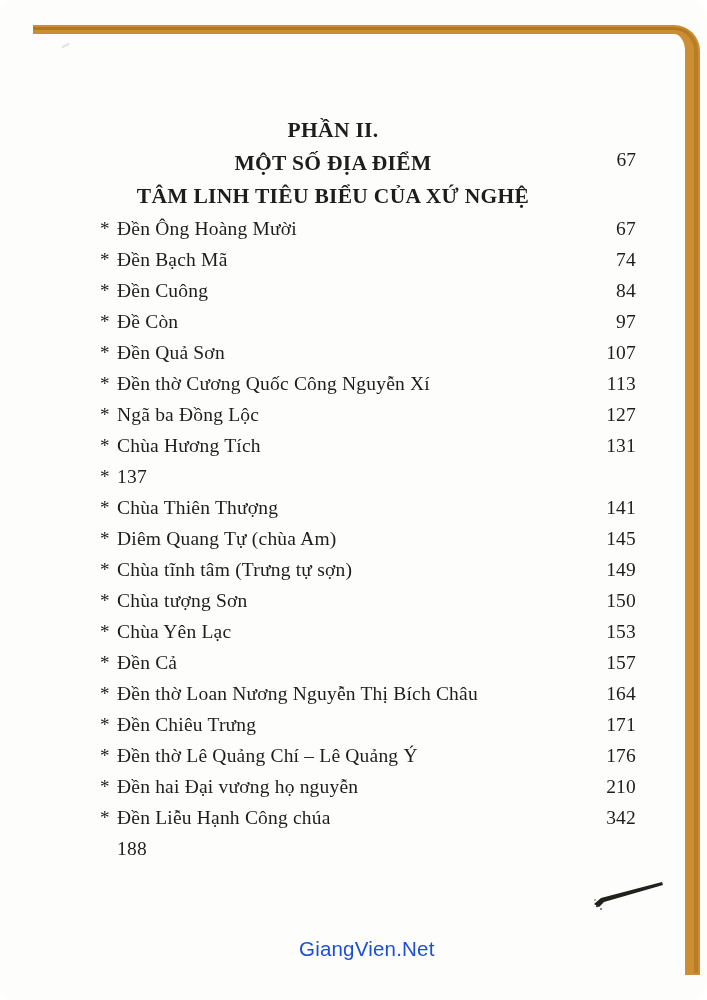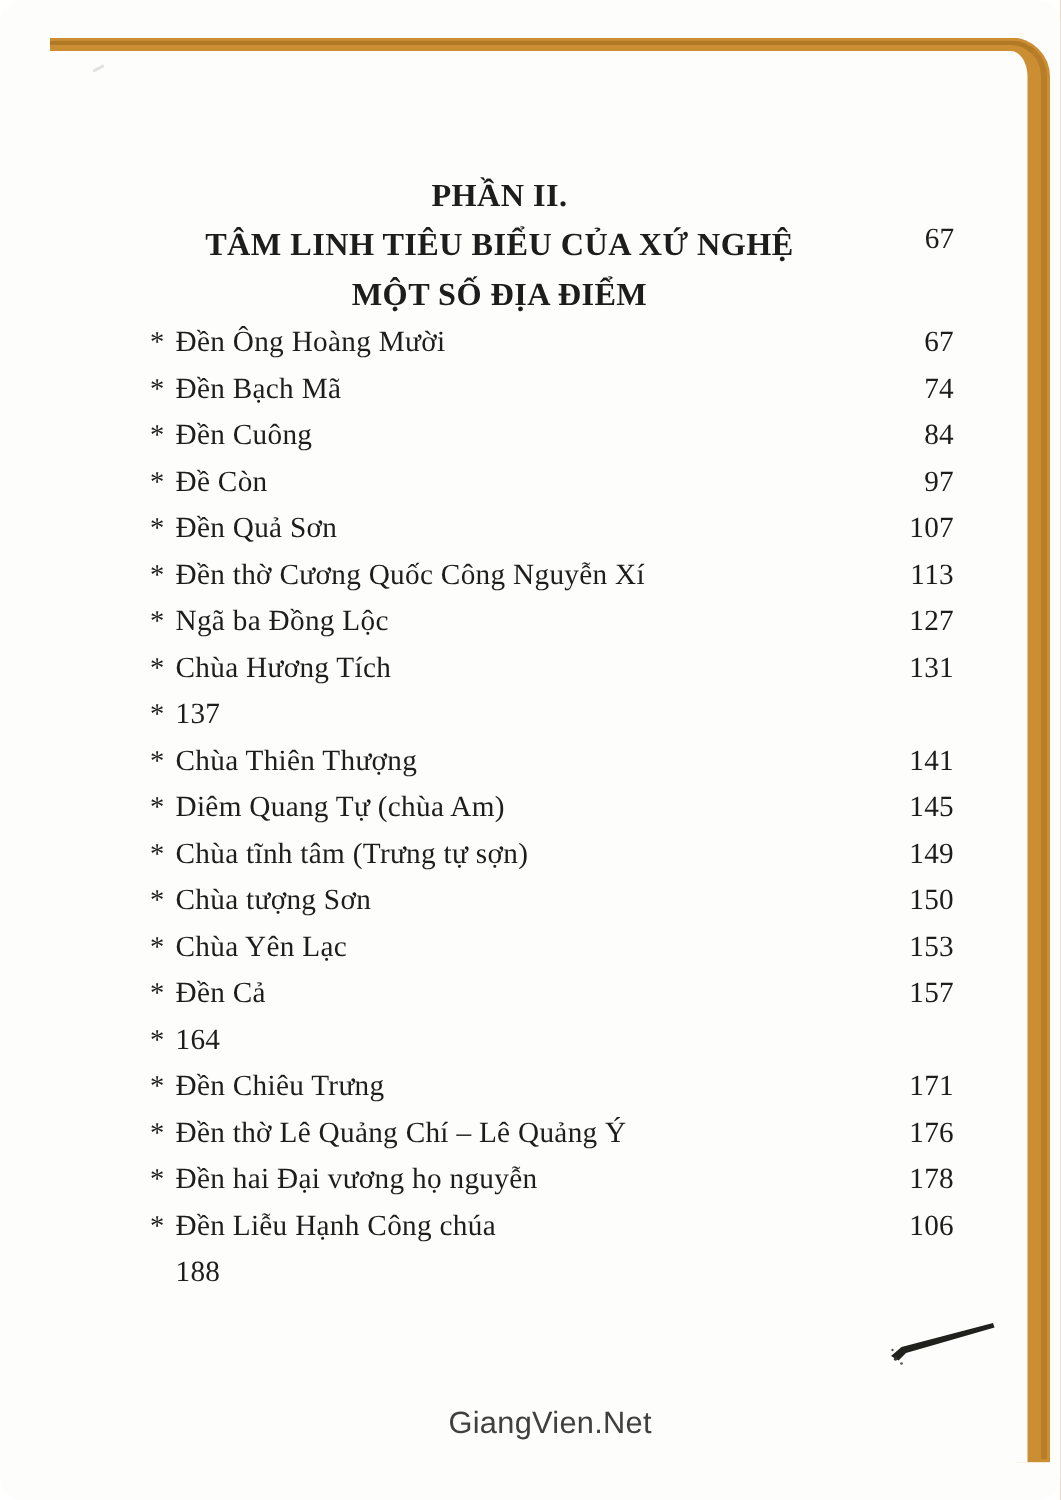--- a/index.html
+++ b/index.html
@@ -62,22 +62,22 @@
 
 <div class="sheet">
 
   <div class="frame" style="border-color: rgb(203, 142, 51);"></div>
   <div class="frame-inner"></div>
   <div class="smudge"></div>
 
   <main class="toc">
     <header class="toc-header">
       <div class="hdr-line">PHẦN II.</div>
+      <div class="hdr-line">MỘT SỐ ĐỊA ĐIỂM</div>
       <div class="hdr-line">TÂM LINH TIÊU BIỂU CỦA XỨ NGHỆ</div>
-      <div class="hdr-line">MỘT SỐ ĐỊA ĐIỂM</div>
       <div class="hdr-page-num">67</div>
     </header>
 
     <ul class="toc-list" id="toc-list">
     <li class="toc-row">
       <span class="bullet">*</span>
       <span class="label">Đền Ông Hoàng Mười</span>
       <span class="pnum">67</span>
     </li>
 
@@ -159,55 +159,56 @@
     </li>
 
     <li class="toc-row">
       <span class="bullet">*</span>
       <span class="label">Đền Cả</span>
       <span class="pnum">157</span>
     </li>
 
     <li class="toc-row">
       <span class="bullet">*</span>
+      <span class="label">Đền thờ Loan Nương Nguyễn Thị Bích Châu</span>
       <span class="pnum">164</span>
     </li>
 
     <li class="toc-row">
       <span class="bullet">*</span>
       <span class="label">Đền Chiêu Trưng</span>
       <span class="pnum">171</span>
     </li>
 
     <li class="toc-row">
       <span class="bullet">*</span>
       <span class="label">Đền thờ Lê Quảng Chí – Lê Quảng Ý</span>
       <span class="pnum">176</span>
     </li>
 
     <li class="toc-row">
       <span class="bullet">*</span>
       <span class="label">Đền hai Đại vương họ nguyễn</span>
-      <span class="pnum">178</span>
+      <span class="pnum">210</span>
     </li>
 
     <li class="toc-row">
       <span class="bullet">*</span>
       <span class="label">Đền Liễu Hạnh Công chúa</span>
-      <span class="pnum">106</span>
+      <span class="pnum">342</span>
     </li>
 
     <li class="toc-row">
       <span class="bullet"></span>
       <span class="pnum">188</span>
     </li>
   </ul>
   </main>
 
   <svg class="pen-mark" width="74" height="32" viewBox="0 0 74 32">
     <polygon points="2,25 9,19 70,3 71,6 12,23 7,28" fill="#20201c"></polygon>
     <circle cx="5" cy="27" r="1.2" fill="#3a3a34"></circle>
     <circle cx="9" cy="30" r="0.9" fill="#55554e"></circle>
     <circle cx="3" cy="21" r="0.8" fill="#55554e"></circle>
   </svg>
 
-  <div class="watermark" style="color: #404040;">GiangVien.Net</div>
+  <div class="watermark" style="color: #1d4ed8;">GiangVien.Net</div>
 </div>
 
 </body></html>

